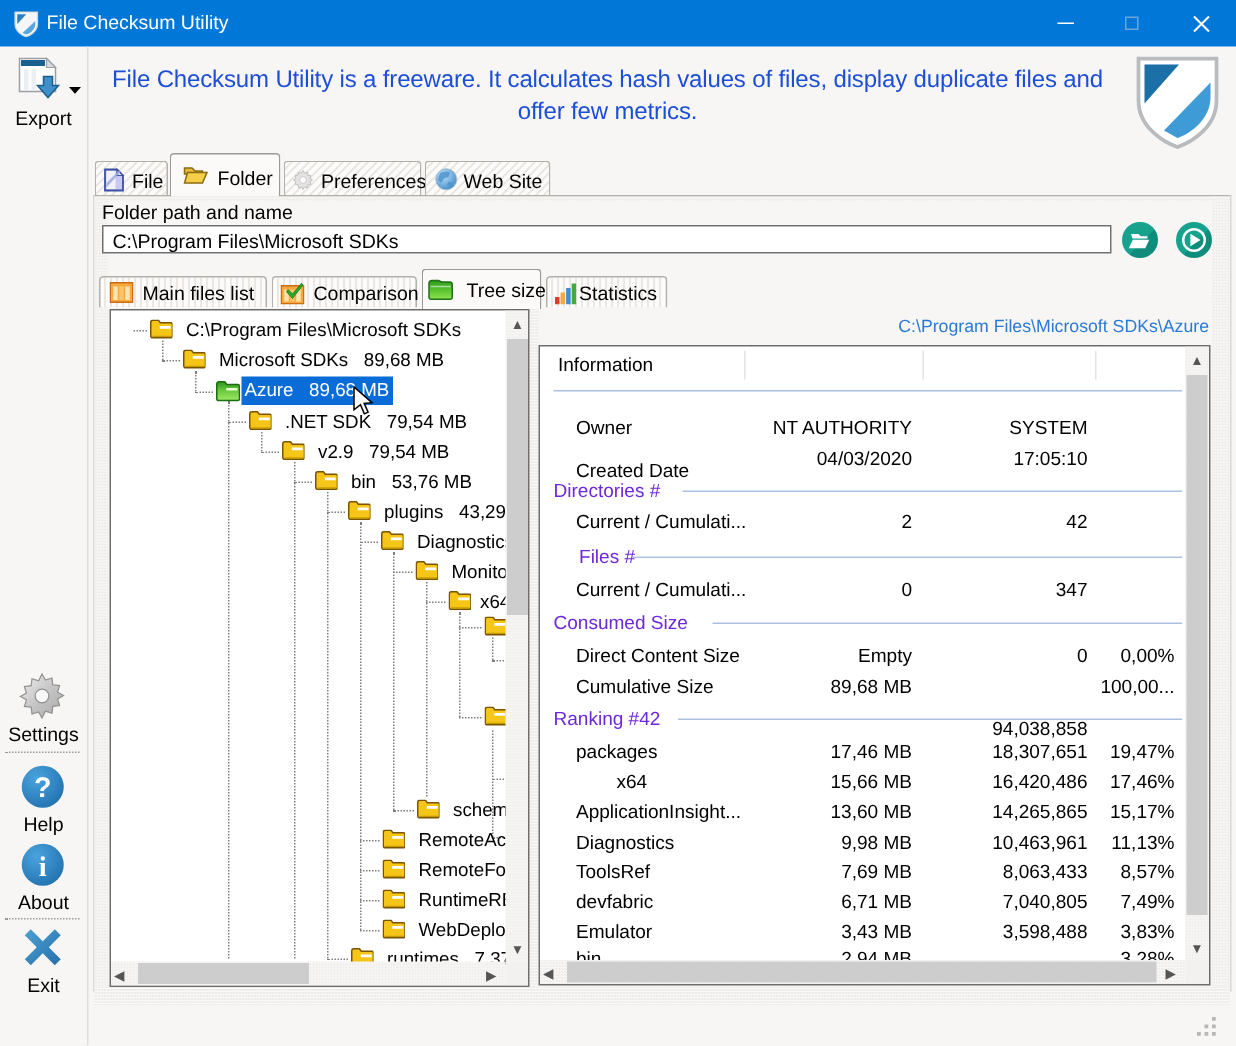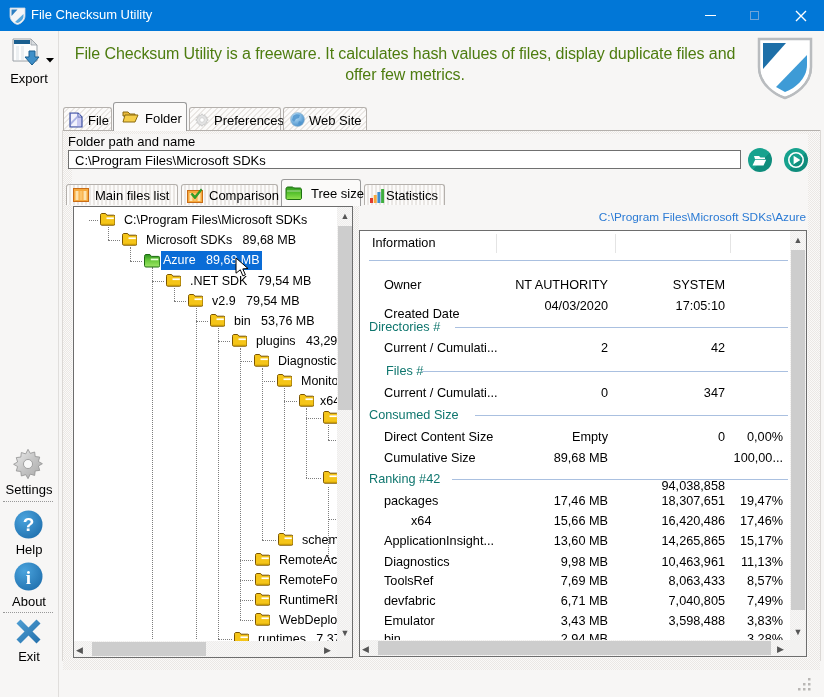--- a/index.html
+++ b/index.html
@@ -2,21 +2,21 @@
 <html><head>
 <meta charset="utf-8">
 <style>
   * { margin:0; padding:0; box-sizing:border-box; }
   html,body { width:824px; height:697px; overflow:hidden; }
   body { font-family:"Liberation Sans", sans-serif; background:#f7f6f5; position:relative; }
   .abs { position:absolute; }
   .titlebar { left:0; top:0; width:824px; height:31px; background:#0177d7; }
   .titletxt { left:31px; top:7px; color:#fff; font-size:13px; }
   .capbtn { top:0; height:31px; width:45px; color:#fff; text-align:center; }
-  .desc { left:58px; top:43px; width:694px; text-align:center; font-size:16px; color:#4d7c0f; line-height:21px; letter-spacing:-0.1px; }
+  .desc { left:58px; top:43px; width:694px; text-align:center; font-size:16px; color:#1d4ed8; line-height:21px; letter-spacing:-0.1px; }
   .vsep { left:58px; top:31px; width:1px; height:666px; background:#e0dedc; }
   .sidebtn { width:58px; text-align:center; font-size:13px; color:#000; }
   .dotline { width:50px; left:3px; height:1px; border-top:1px dotted #999; }
 
   
   .tab { top:107px; height:24px; border:1px solid #b4b0ac; border-bottom:none; border-radius:3px 3px 0 0;
          background:repeating-linear-gradient(135deg,#fcfbfa 0 2.5px,#eae7e4 2.5px 4px); font-size:13px; }
   .tab.sel { top:102px; height:29px; background:#fbfaf9; border-color:#9a9a9a; z-index:3; }
   .tab .lbl { position:absolute; top:5px; color:#000; white-space:nowrap; }
   .tab.sel .lbl { top:8px; }
@@ -34,21 +34,21 @@
   .treepane { left:73px; top:206px; width:280px; height:452px; overflow:hidden; }
   .infopane { left:359px; top:230px; width:448px; height:427px; overflow:hidden; }
 
   .trow { position:absolute; font-size:12.5px; white-space:pre; color:#000; }
   .tsel { background:#0a6cd6; color:#fff; padding:0 2px; }
   .dotv { position:absolute; width:1px; border-left:1px dotted #7d7d7d; }
   .doth { position:absolute; height:1px; border-top:1px dotted #7d7d7d; }
 
   .irow { position:absolute; font-size:12.7px; color:#000; white-space:pre; }
   .num { position:absolute; font-size:12.7px; color:#000; text-align:right; }
-  .sect { position:absolute; font-size:12.7px; color:#0f766e; white-space:pre; }
+  .sect { position:absolute; font-size:12.7px; color:#6d28d9; white-space:pre; }
   .sline { position:absolute; height:1px; background:#aac0e0; }
 
   
   .sbtrack { background:repeating-conic-gradient(#eeedec 0% 25%, #f8f7f6 0% 50%) 0 0 / 2px 2px; }
   .sbthumb { background:#cdcdcd; }
   .stip { background:repeating-conic-gradient(#ebe8e5 0% 25%, #faf9f8 0% 50%) 0 0 / 2px 2px; }
   .sbarr { position:absolute; font-size:9px; color:#555; text-align:center; font-family:"Liberation Sans",sans-serif; }
 </style>
 </head>
 <body>

